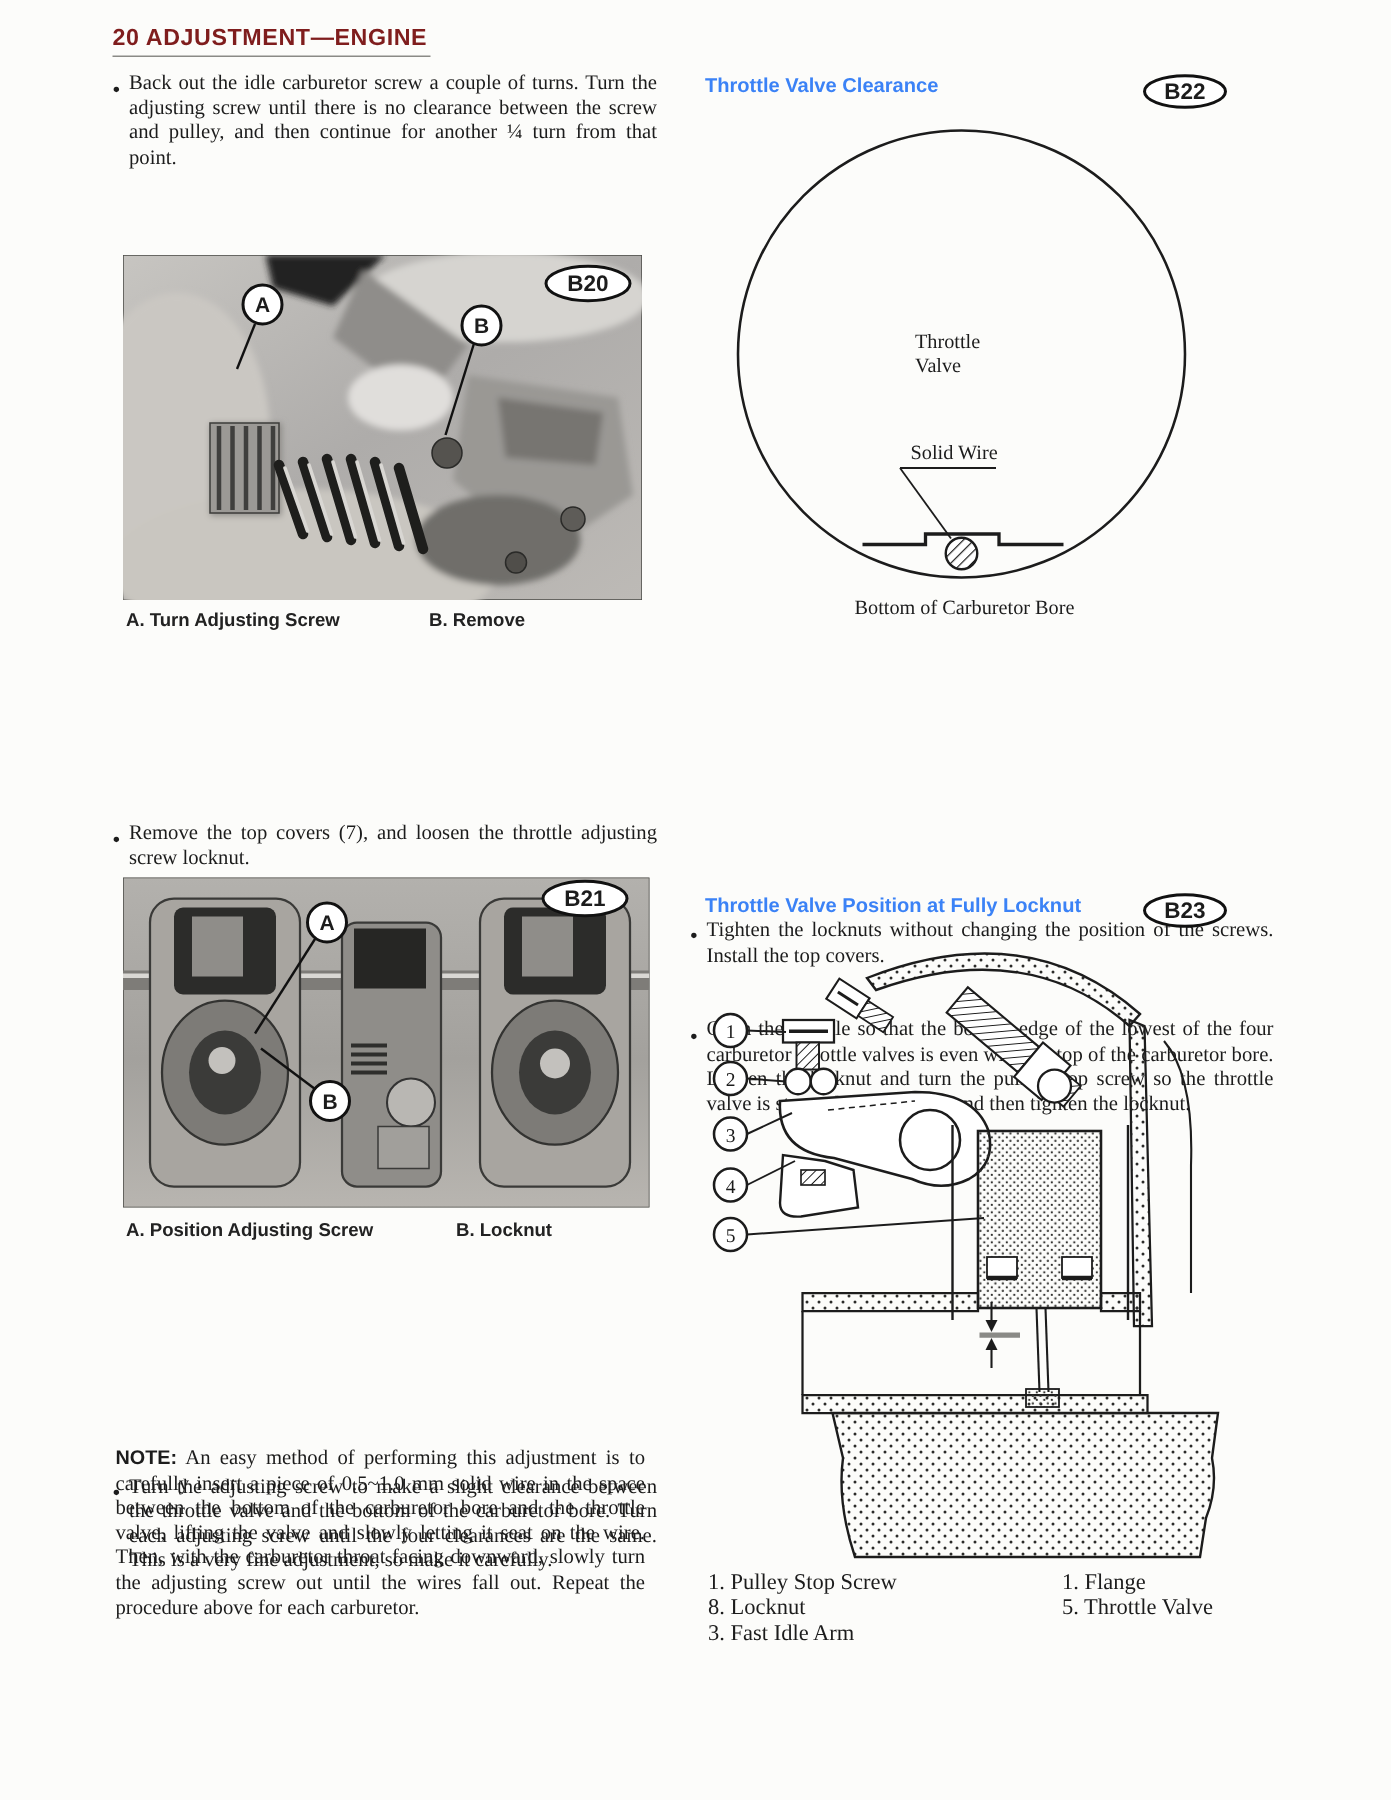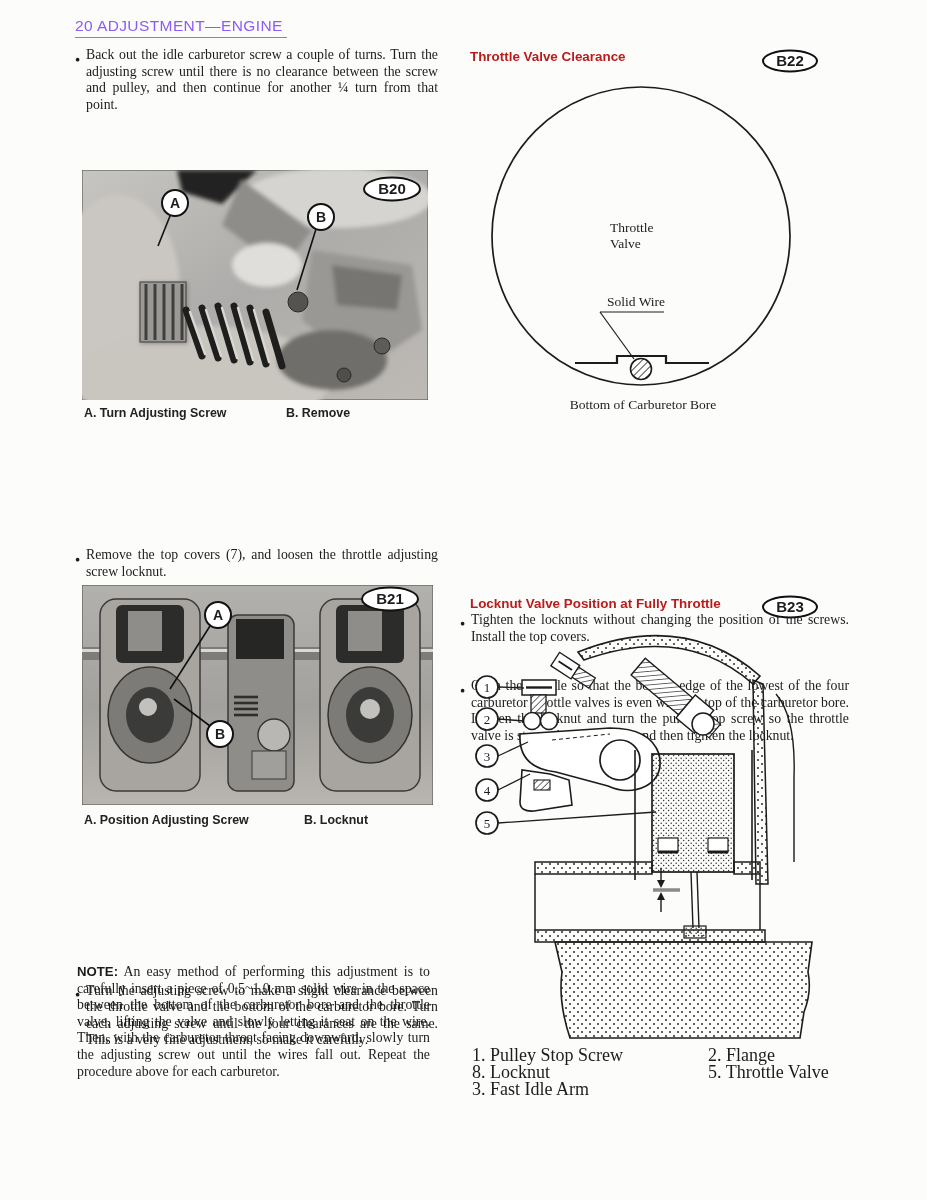--- a/index.html
+++ b/index.html
@@ -1,28 +1,28 @@
 <!DOCTYPE html>
 <html><head>
 <meta charset="utf-8">
 <style>
   html,body{margin:0;padding:0;}
   body{width:927px;height:1200px;position:relative;background:#fcfcfa;overflow:hidden;
        font-family:"Liberation Serif",serif;color:#1c1c1c;}
   .abs{position:absolute;}
-  .pagehead{font-family:"Liberation Sans",sans-serif;font-weight:normal;font-size:15.5px;
-            letter-spacing:.4px;color:#8b5cf6;}
+  .pagehead{font-family:"Liberation Sans",sans-serif;font-weight:bold;font-size:15.5px;
+            letter-spacing:.4px;color:#7f1d1d;}
   .headrule{height:1px;background:#8a8a86;}
   .para{font-size:13.8px;line-height:16.6px;text-align:justify;position:relative;padding-left:9px;}
   .para::before{content:"●";position:absolute;left:-2px;top:3.5px;font-size:8.5px;}
   .noteblock{font-size:13.8px;line-height:16.6px;text-align:justify;}
   .notelabel{font-family:"Liberation Sans",sans-serif;font-weight:bold;font-size:13.2px;}
   .figcap{font-family:"Liberation Sans",sans-serif;font-weight:bold;font-size:12.4px;color:#222;}
-  .sechead{font-family:"Liberation Sans",sans-serif;font-weight:bold;font-size:13.4px;color:#b91c1c;}
-  .legend{font-size:18px;line-height:17px;}
+  .sechead{font-family:"Liberation Sans",sans-serif;font-weight:bold;font-size:13.4px;color:#3b82f6;}
+  .legend{font-size:15px;line-height:17px;}
   .legend div{white-space:nowrap;}
   svg text{font-family:"Liberation Serif",serif;fill:#1c1c1c;}
   svg .calloutletter{font-family:"Liberation Sans",sans-serif;font-weight:bold;}
   svg .badgetext{font-family:"Liberation Sans",sans-serif;font-weight:bold;}
 </style>
 </head>
 <body>
 
 <div class="abs pagehead" style="left:75px;top:17px;">20  ADJUSTMENT—ENGINE</div>
 <div class="abs headrule" style="left:75px;top:37px;width:212px;"></div>
@@ -199,21 +199,21 @@
   <text x="150" y="173" font-size="13.5">Valve</text>
   <text x="147" y="231" font-size="13.5">Solid Wire</text>
   <line x1="140" y1="237" x2="204" y2="237" stroke="#1c1c1c" stroke-width="1.2"></line>
   <line x1="140" y1="237" x2="174" y2="284" stroke="#1c1c1c" stroke-width="1.2"></line>
   <text x="183" y="334" font-size="13.5" text-anchor="middle">Bottom of Carburetor Bore</text>
 </svg>
 
 <div class="abs para" style="left:462px;top:446px;width:378px;">Tighten the locknuts without changing the position of the screws.  Install the top covers.</div>
 <div class="abs para" style="left:462px;top:479px;width:378px;">Open the throttle so that the bottom edge of the lowest of the four carburetor throttle valves is even with the top of the carburetor bore.  Loosen the locknut and turn the pulley stop screw so the throttle valve is stopped at that point, and then tighten the locknut.</div>
 
-<div class="abs sechead" style="left:470px;top:596px;">Locknut Valve Position at Fully Throttle</div>
+<div class="abs sechead" style="left:470px;top:596px;">Throttle Valve Position at Fully Locknut</div>
 <svg class="abs" style="left:761px;top:595px;" width="58" height="24" viewBox="0 0 58 24">
   <ellipse cx="29" cy="12" rx="27" ry="10.5" fill="#fff" stroke="#111" stroke-width="2"></ellipse>
   <text class="badgetext" x="29" y="17" font-size="15" text-anchor="middle">B23</text>
 </svg>
 
 <svg class="abs" style="left:460px;top:622px;" width="430" height="420" viewBox="0 0 430 420">
   <defs>
     <pattern id="dotsB" width="8" height="8" patternUnits="userSpaceOnUse">
       <circle cx="2" cy="2" r="1" fill="#2b2b29"></circle>
         <circle cx="6" cy="6" r="1" fill="#2b2b29"></circle>
@@ -321,15 +321,15 @@
     <text x="27" y="206" font-size="13" text-anchor="middle">5</text>
   </g>
 </svg>
 
 <div class="abs legend" style="left:472px;top:1047px;width:235px;">
   <div>1.  Pulley Stop Screw</div>
   <div>8.  Locknut</div>
   <div>3.  Fast Idle Arm</div>
 </div>
 <div class="abs legend" style="left:708px;top:1047px;width:180px;">
-  <div>2.  Flange</div>
+  <div>1.  Flange</div>
   <div>5.  Throttle Valve</div>
 </div>
 
 </body></html>

